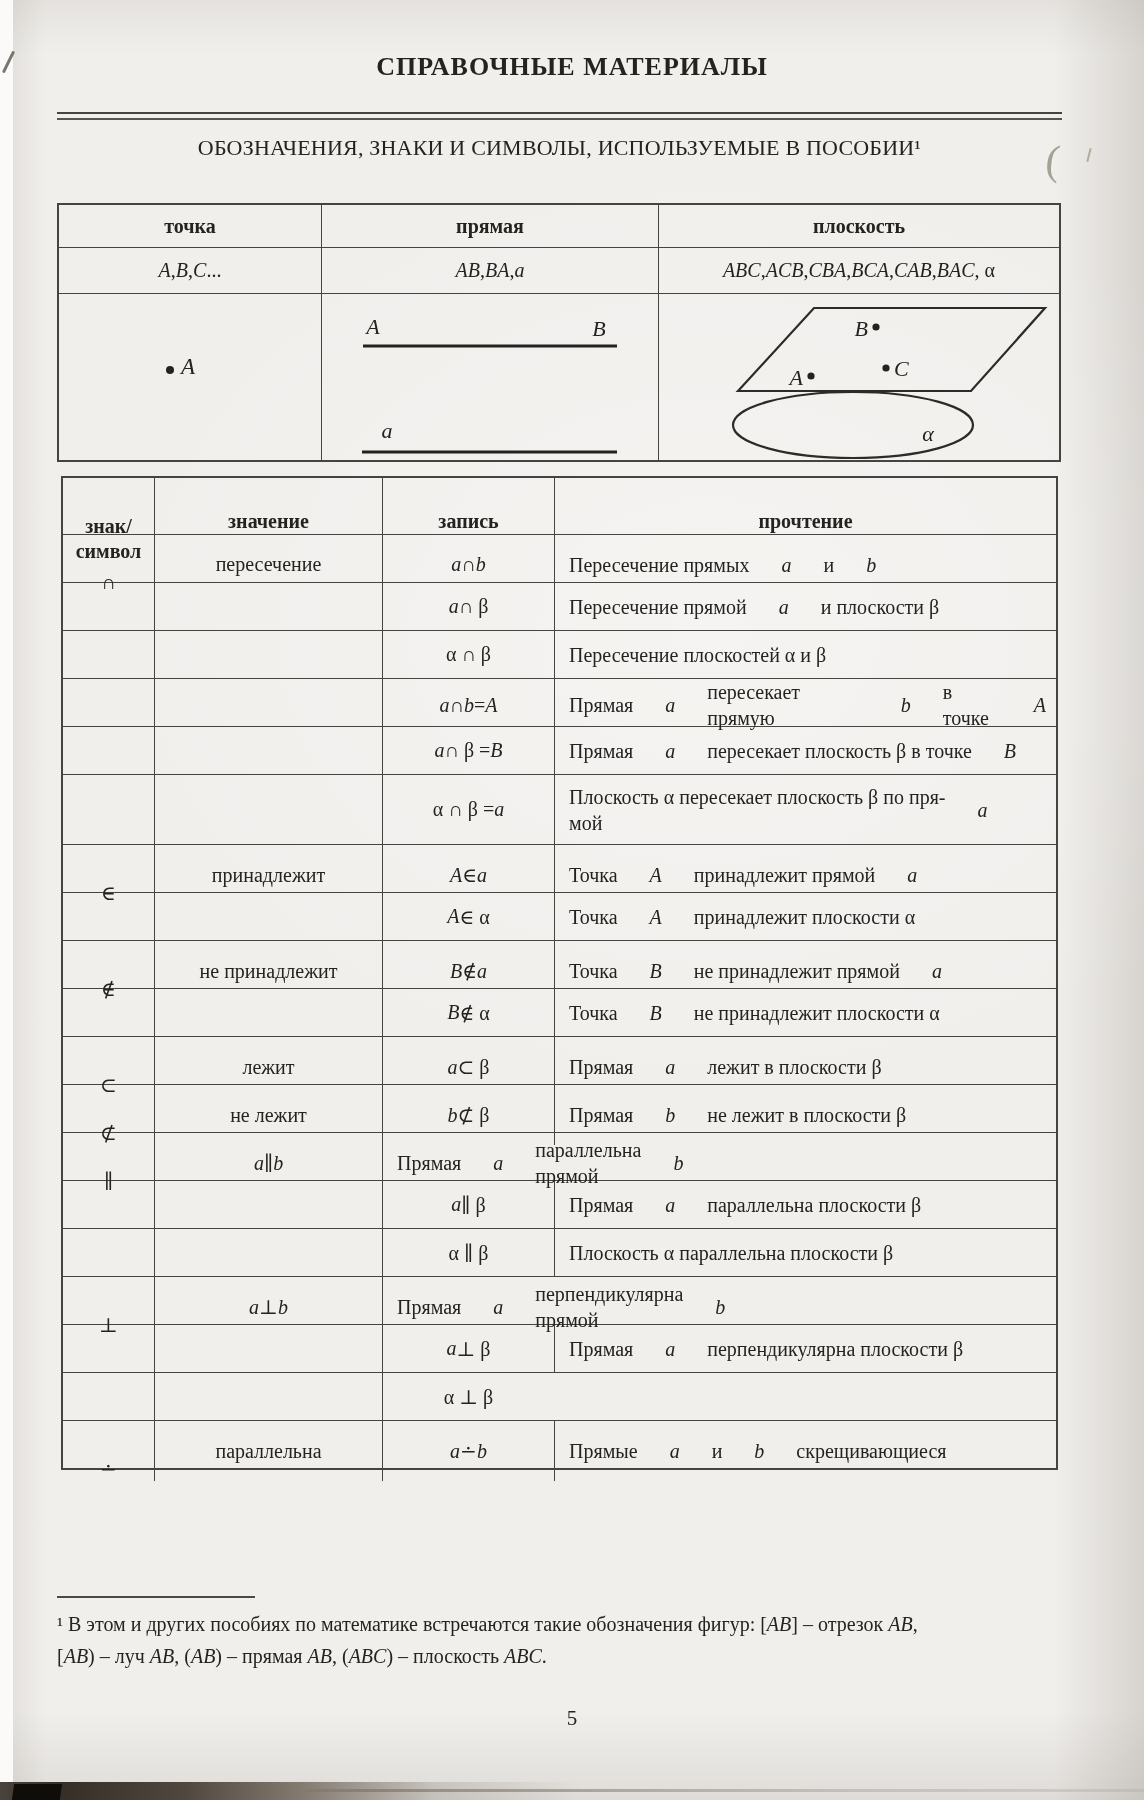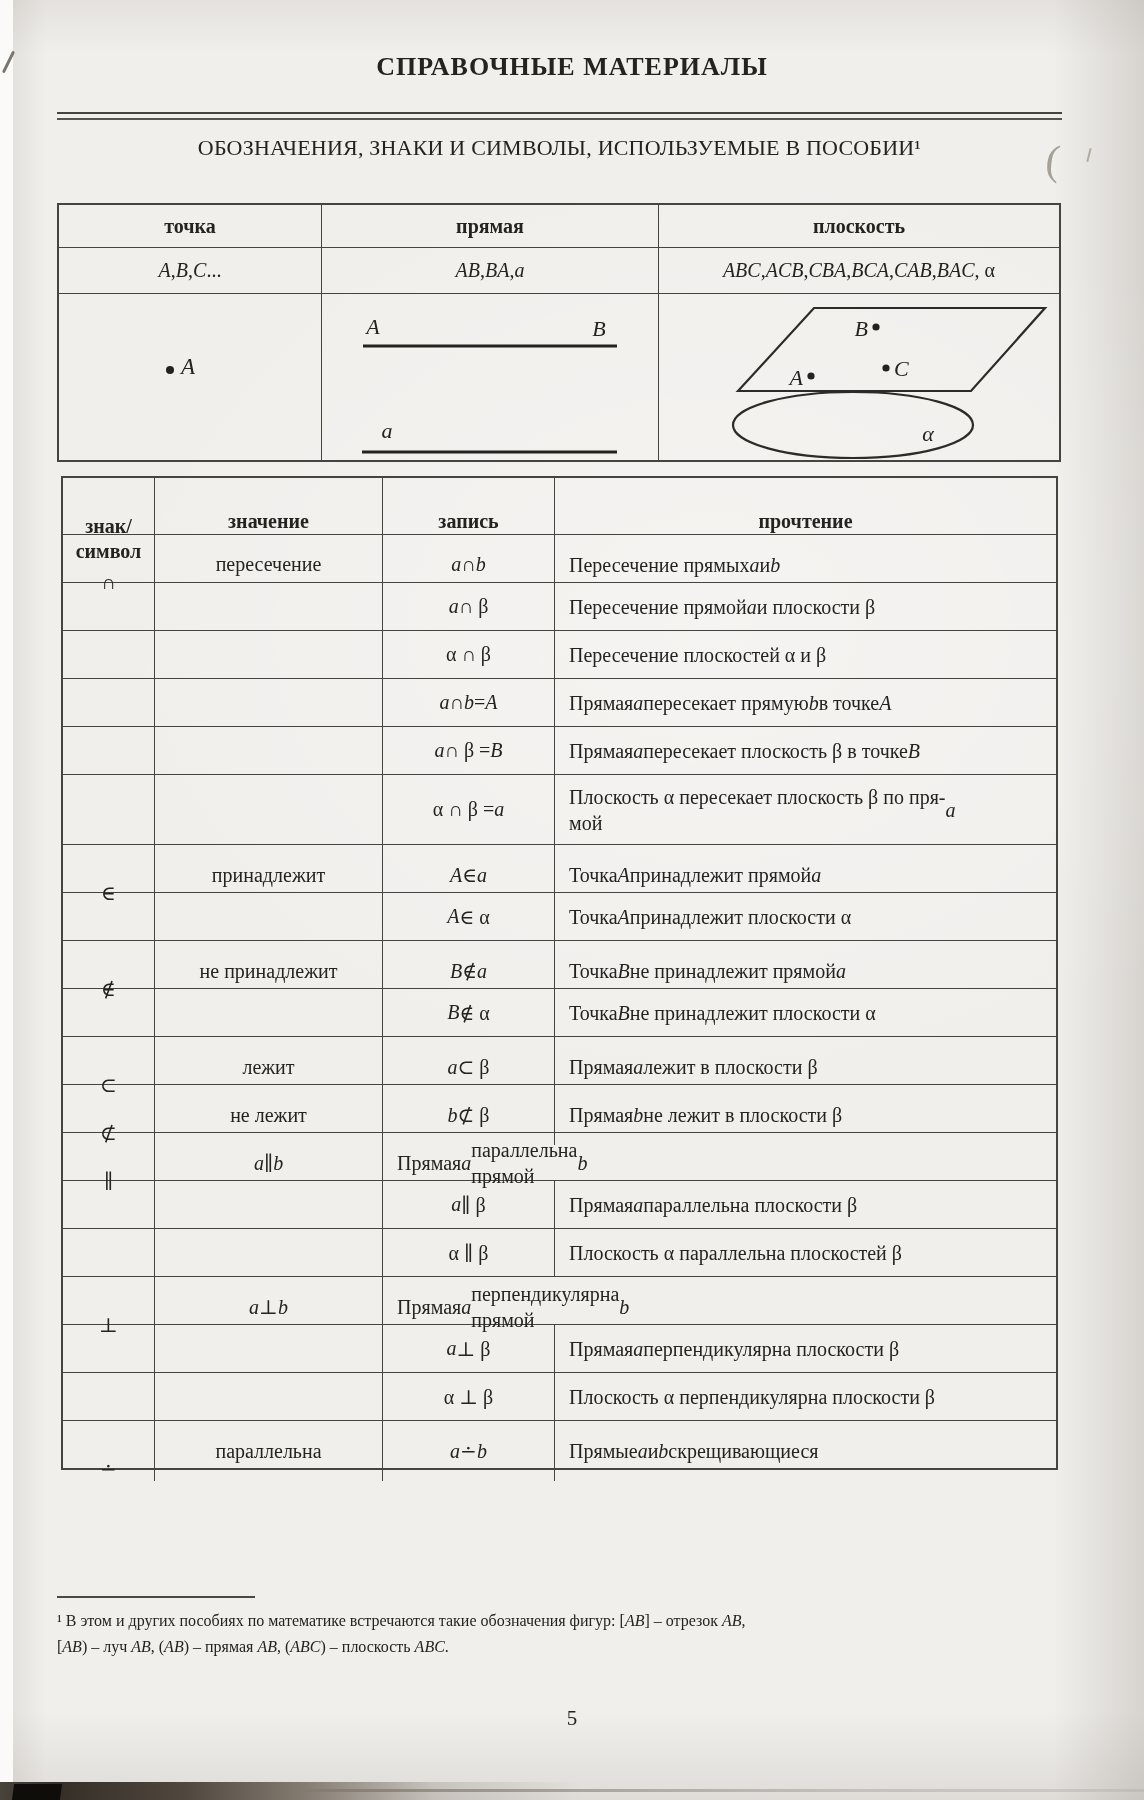--- a/index.html
+++ b/index.html
@@ -46,26 +46,26 @@
   .t2-row { display:grid; grid-template-columns:91px 228px 172px 1fr; }
   .t2-row > div { border-left:1.5px solid #45443f; display:flex; align-items:center; justify-content:center; font-size:20px; }
   .t2-row > div:first-child { border-left:none;margin-top:36px; }
   .t2-row + .t2-row { border-top:1.5px solid #45443f; }
   .t2-head { height:56px; }
   .t2-head > div { font-weight:bold; line-height:1.25; text-align:center; white-space:pre-line; }
   .r48 { height:48px; }
   .r70 { height:70px; }
   .c-sign { font-size:21px; }
   .c-read { justify-content:flex-start !important; padding:0 10px 0 14px; text-align:left;
-    white-space:pre-line; line-height:1.3; }
+    white-space:pre-line; line-height:1.3;gap:32px; }
   i { font-style:italic; }
 
   
   .footnote-rule { position:absolute; left:57px; top:1596px; width:198px; border-top:2px solid #4a4943; }
-  .footnote { position:absolute; left:57px; top:1608px; width:1020px; font-size:16px; line-height:1.62; }
+  .footnote { position:absolute; left:57px; top:1608px; width:1020px; font-size:20px; line-height:1.62; }
   .page-number { position:absolute; top:1706px; left:0; width:1144px; text-align:center; font-size:21px; }
 
   .scan-strip-line { position:absolute; left:0; top:1789px; width:1144px; height:3px;
     background:linear-gradient(to right, rgba(70,62,52,.85), rgba(120,113,104,.6) 45%, rgba(150,146,139,.38) 75%, rgba(160,156,150,.28)); }
   .scan-strip-dark { position:absolute; left:0; top:1782px; width:580px; height:18px;
     background:linear-gradient(to right, #4a433b 0%, #352e27 10%, #50483f 32%, #837a70 52%, rgba(150,142,133,.35) 75%, rgba(150,142,133,0) 100%); }
   .scan-strip-black { position:absolute; left:13px; top:1784px; width:48px; height:16px; background:#0f0d0a; transform:skewX(-8deg); }
 </style>
 </head>
 <body>
@@ -211,38 +211,37 @@
     <div class="t2-row r48">
       <div class="c-sign"></div>
       <div class="c-mean"></div>
       <div class="c-note"><i>a</i> ∥ β</div>
       <div class="c-read">Прямая <i>a</i> параллельна плоскости β</div>
     </div>
     <div class="t2-row r48">
       <div class="c-sign"></div>
       <div class="c-mean"></div>
       <div class="c-note">α ∥ β</div>
-      <div class="c-read">Плоскость α параллельна плоскостей β</div>
+      <div class="c-read">Плоскость α параллельна плоскости β</div>
     </div>
     <div class="t2-row r48">
       <div class="c-sign">⊥</div>
       <div class="c-note"><i>a</i> ⊥ <i>b</i></div>
       <div class="c-read">Прямая <i>a</i> перпендикулярна прямой <i>b</i></div>
     </div>
     <div class="t2-row r48">
       <div class="c-sign"></div>
       <div class="c-mean"></div>
       <div class="c-note"><i>a</i> ⊥ β</div>
       <div class="c-read">Прямая <i>a</i> перпендикулярна плоскости β</div>
     </div>
     <div class="t2-row r48">
       <div class="c-sign"></div>
       <div class="c-mean"></div>
       <div class="c-note">α ⊥ β</div>
-      <div class="c-read">Плоскость α перпендикулярна плоскости β</div>
     </div>
     <div class="t2-row r48">
       <div class="c-sign">∸</div>
       <div class="c-mean">параллельна</div>
       <div class="c-note"><i>a</i> ∸ <i>b</i></div>
       <div class="c-read">Прямые <i>a</i> и <i>b</i> скрещивающиеся</div>
     </div>
   </div>
 
   <div class="footnote-rule"></div>

